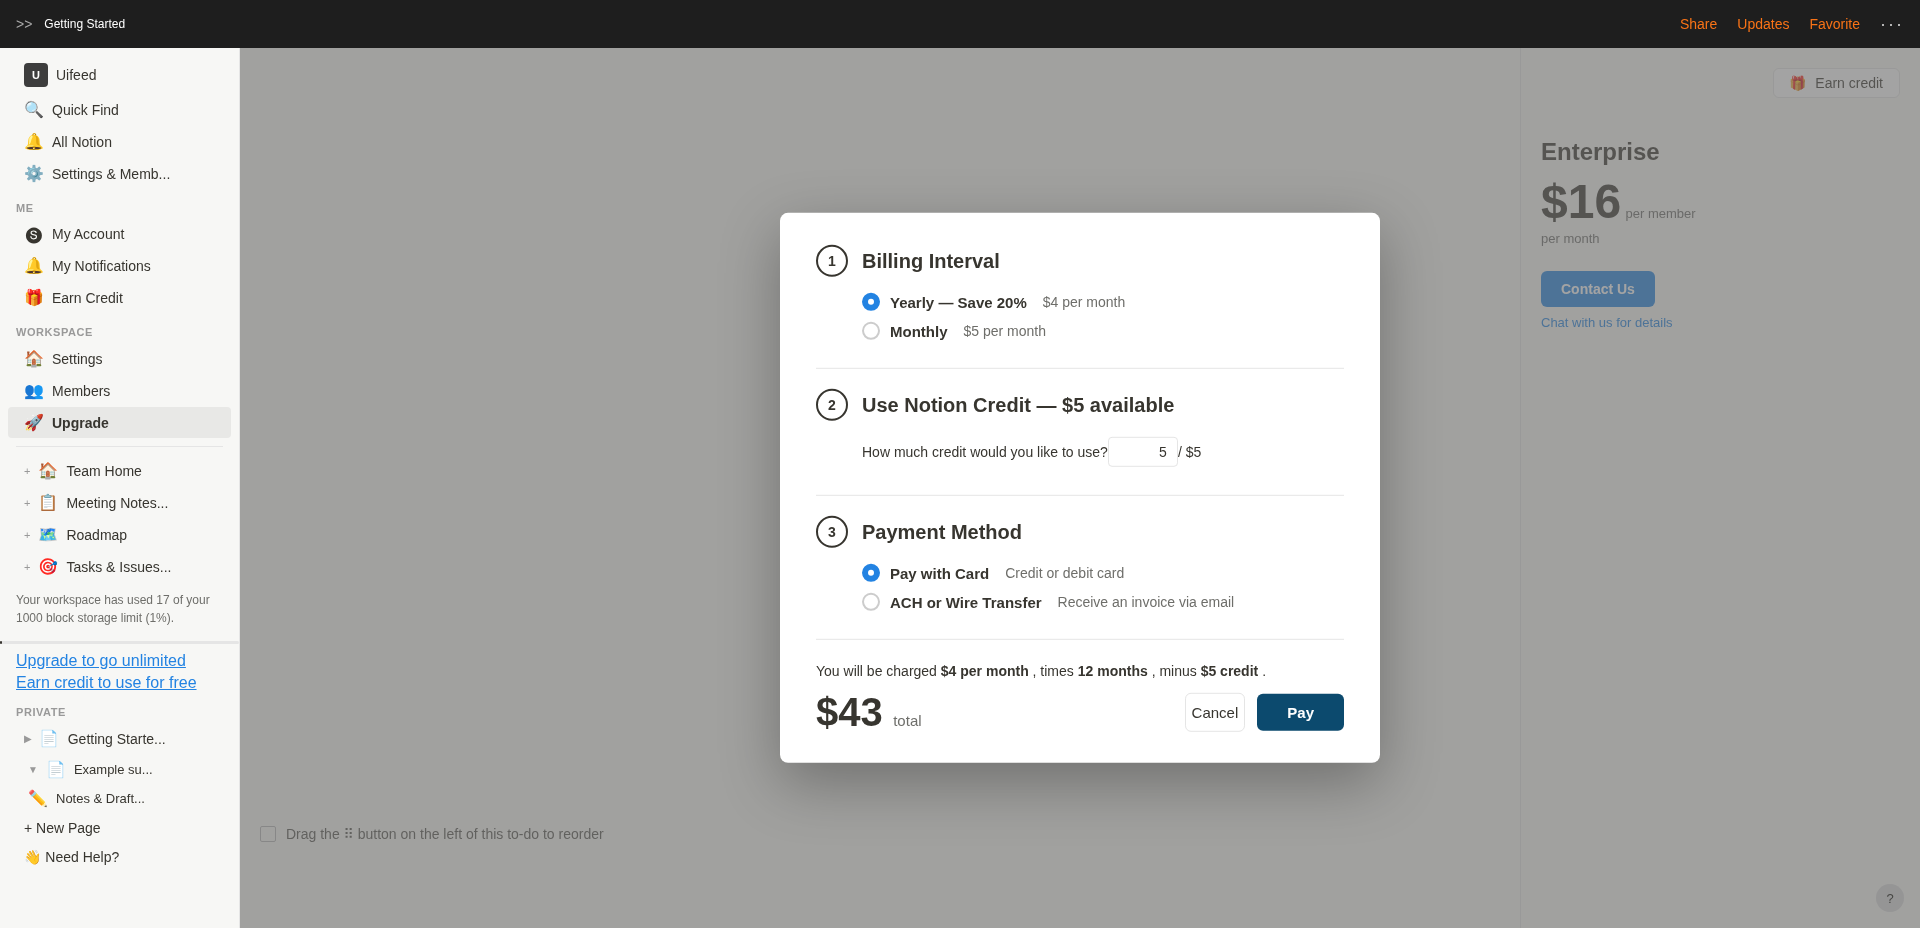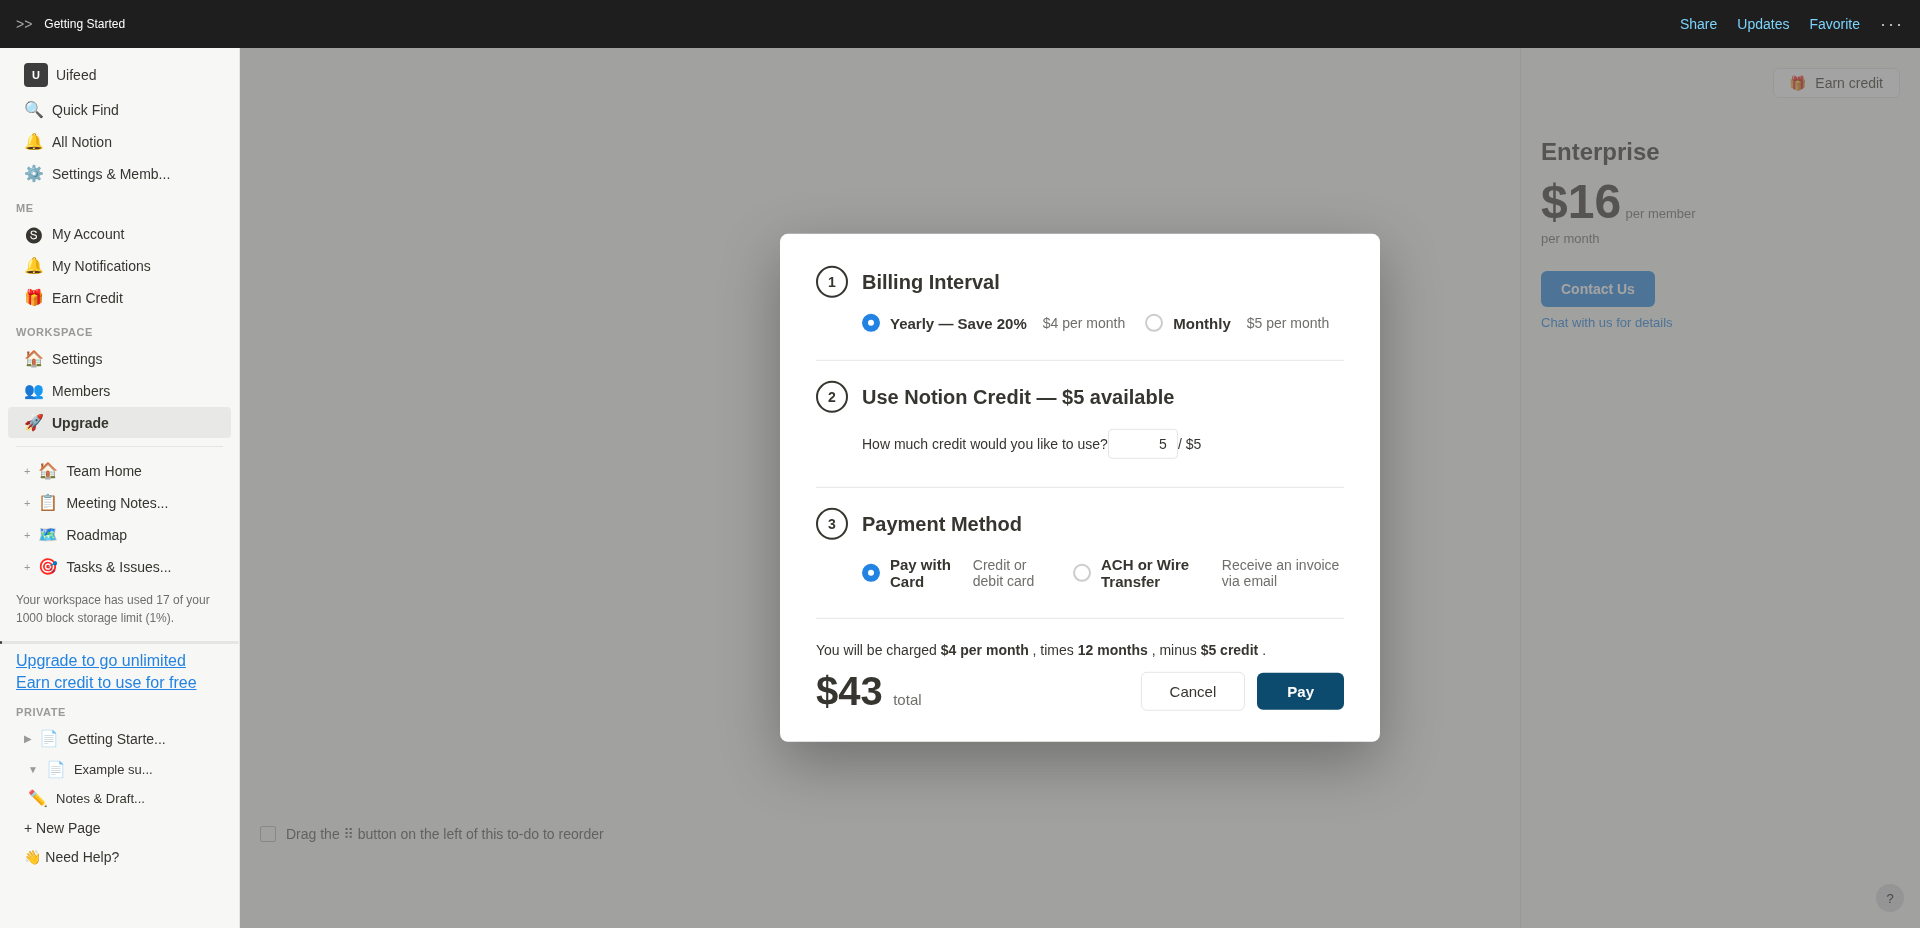--- a/index.html
+++ b/index.html
@@ -13,21 +13,21 @@
       align-items: center;
       padding: 0 16px;
       color: #fff;
       position: relative;
       z-index: 1;
     }
     .topbar-left { display: flex; align-items: center; gap: 12px; }
     .topbar-chevrons { color: #aaa; font-size: 14px; }
     .topbar-title { color: #fff; font-size: 12px; }
     .topbar-right { margin-left: auto; display: flex; align-items: center; gap: 20px; }
-    .topbar-btn { color: #7dd3fc; font-size: 14px; cursor: pointer; }
+    .topbar-btn { color: #f97316; font-size: 14px; cursor: pointer; }
     .topbar-dots { color: #ccc; font-size: 18px; cursor: pointer; letter-spacing: 2px; }
 
     
     .layout { display: flex; height: calc(928px - 48px); }
 
     
     .sidebar {
       width: 240px;
       background: #f7f7f5;
       padding: 8px 0;
@@ -203,21 +203,21 @@
 
     .modal-section-title {
       font-size: 20px;
       font-weight: 700;
       color: #37352f;
     }
 
     .modal-divider { height: 1px; background: #e5e5e5; margin: 20px 0; }
 
     
-    .radio-group { padding-left: 46px; display: flex; gap: 20px; }
+    .radio-group { padding-left: 46px; display: flex; flex-direction: column; gap: 11px; justify-content: flex-end; }
     .radio-option {
       display: flex;
       align-items: center;
       gap: 10px;
       cursor: pointer;
     }
     .radio-circle {
       width: 18px; height: 18px;
       border-radius: 50%;
       border: 2px solid #ccc;
@@ -273,21 +273,21 @@
     }
     .total-amount {
       font-size: 40px;
       font-weight: 700;
       color: #37352f;
     }
     .total-label { font-size: 15px; color: #6e6e6a; margin-left: 6px; }
 
     .modal-actions { display: flex; align-items: center; gap: 12px; }
     .cancel-btn {
-      padding: 10px 28px;
+      padding: 10px 6px;
       border: 1px solid #e5e5e5;
       border-radius: 6px;
       background: #fff;
       font-size: 15px;
       color: #37352f;
       cursor: pointer;
       font-weight: 500;
     }
     .pay-btn {
       padding: 10px 30px;

